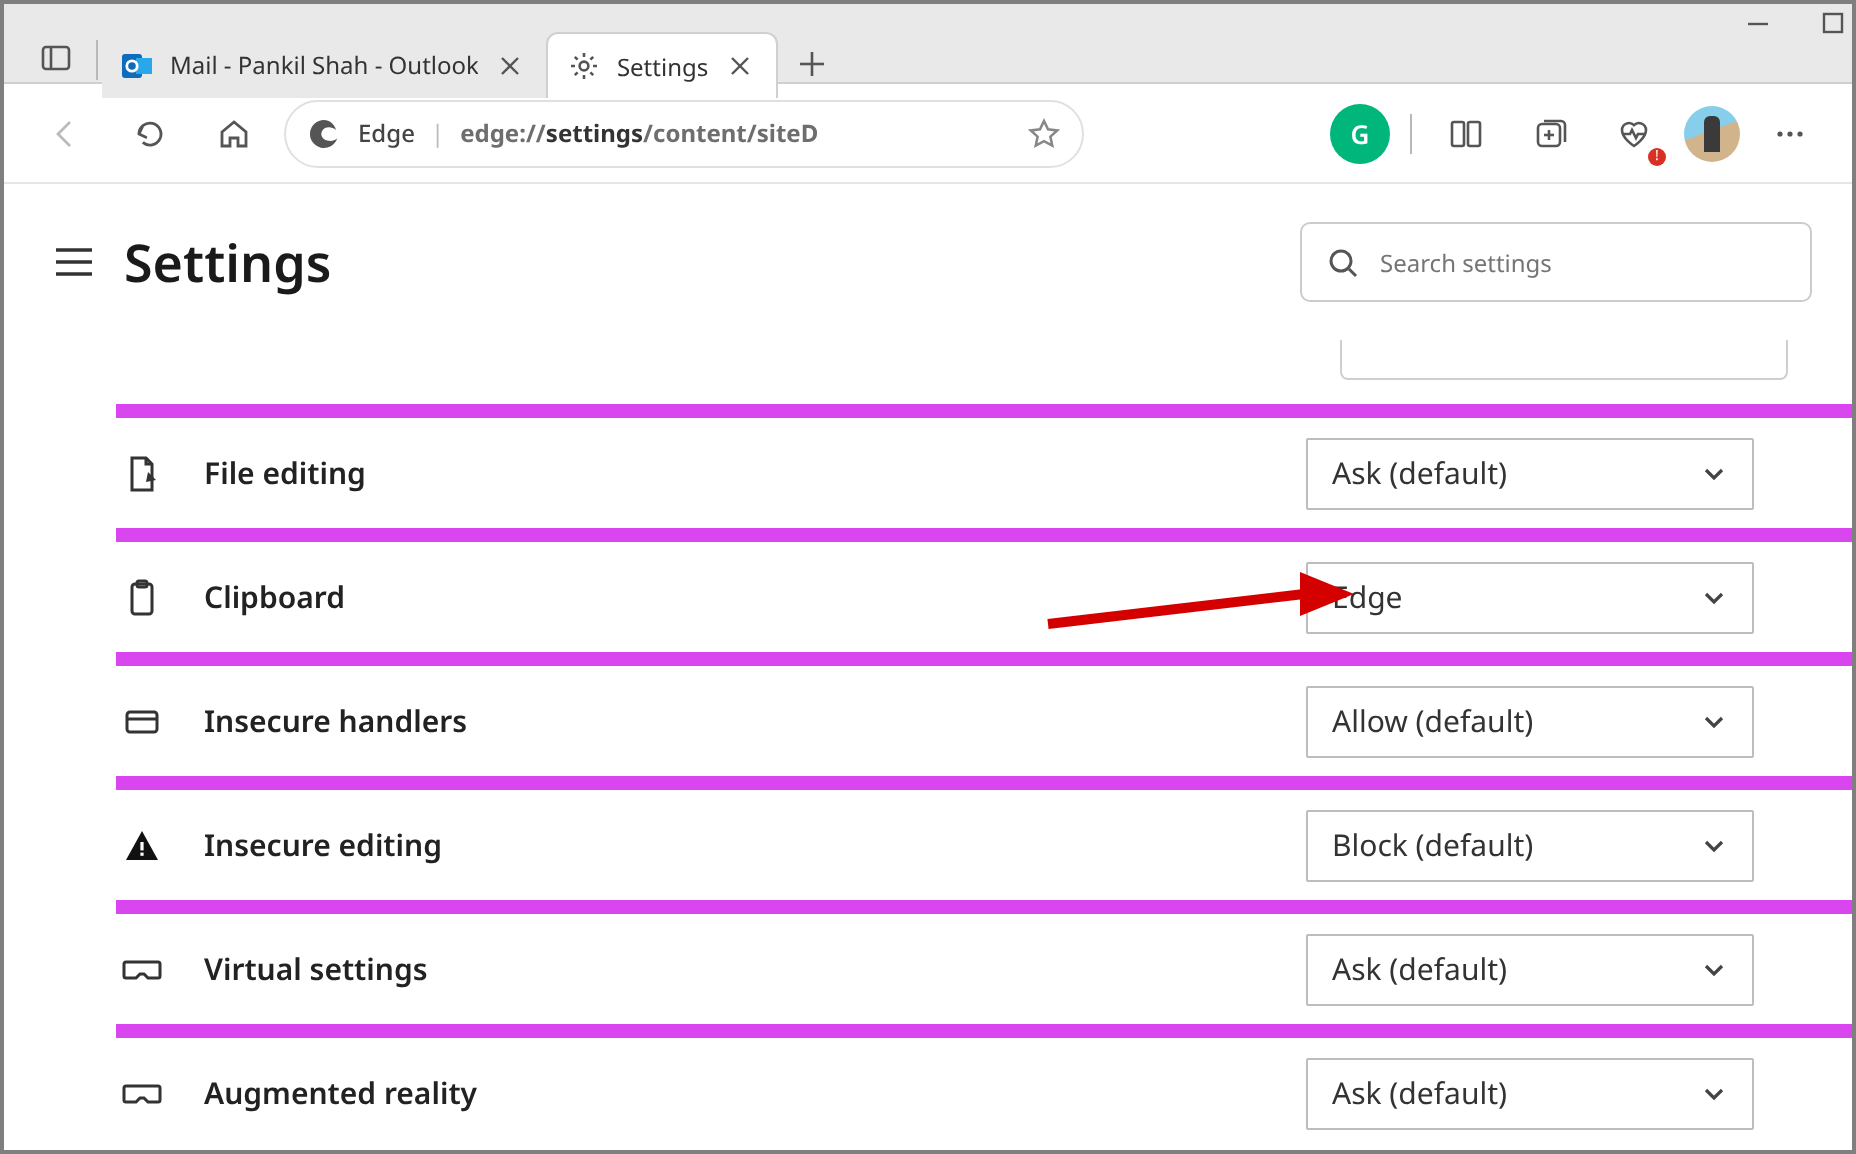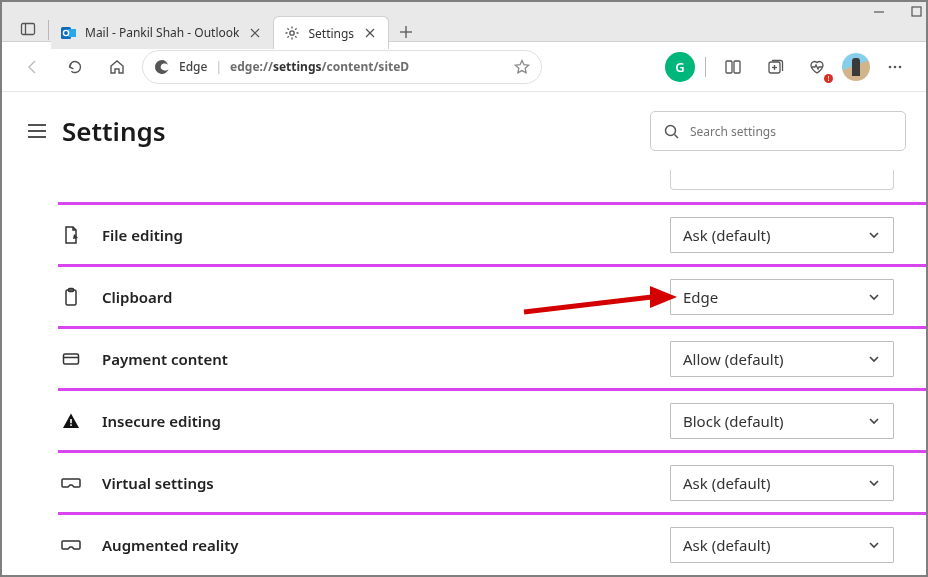--- a/index.html
+++ b/index.html
@@ -37,21 +37,21 @@
 
 .settings-header { height: 78px; display: flex; align-items: center; padding: 0 20px 0 18px; }
 .hamburger { width: 34px; height: 34px; display: flex; align-items: center; justify-content: center; color: #333; }
 .settings-title { font-size: 26px; font-weight: 600; margin-left: 8px; color: #1a1a1a; }
 .search-wrap { margin-left: auto; width: 256px; height: 40px; border: 1px solid #ccc; border-radius: 5px; display: flex; align-items: center; padding: 0 12px; gap: 10px; color: #555; }
 .search-wrap input { border: none; outline: none; font-size: 12px; flex: 1; color: #333; background: transparent; }
 
 
 .content { padding: 0 0 0 56px; }
 .prev-stub { margin: 0 0 12px auto; width: 224px; height: 20px; border: 1px solid #cfcfcf; border-top: none; border-radius: 0 0 4px 4px; margin-right: 32px; }
-.row { height: 62px; display: flex; align-items: center; border-top: 3px solid #d946ef; padding-right: 32px; position: relative; }
+.row { height: 62px; display: flex; align-items: center; border-top: 7px solid #d946ef; padding-right: 49px; position: relative; }
 .row:first-of-type { border-top: none; }
 .row-icon { width: 26px; height: 26px; display: flex; align-items: center; justify-content: center; margin-right: 18px; color: #333; }
 .row-label { font-size: 15px; font-weight: 600; color: #222; }
 .row-select { margin-left: auto; width: 224px; height: 36px; border: 1px solid #bdbdbd; border-radius: 1px; display: flex; align-items: center; justify-content: space-between; padding: 0 12px; font-size: 15px; color: #333; background: #fff; }
 
 
 .arrow { position: absolute; left: 520px; top: 280px; pointer-events: none; }
 
 svg { display: block; }
 </style>
@@ -251,21 +251,21 @@
     </div>
   </div>
 
   <div class="row">
     <span class="row-icon">
       <svg width="20" height="20" viewBox="0 0 20 20" fill="none" stroke="#333" stroke-width="1.5">
           <rect x="2.5" y="5" width="15" height="10" rx="1.5"></rect>
           <line x1="2.5" y1="8.5" x2="17.5" y2="8.5"></line>
         </svg>
     </span>
-    <span class="row-label">Payment content</span>
+    <span class="row-label">Insecure handlers</span>
     <div class="row-select">
       <span>Allow (default)</span>
       <span>
           <svg width="14" height="14" viewBox="0 0 14 14" fill="none" stroke="#444" stroke-width="1.6">
             <path d="M3 5l4 4 4-4"></path>
           </svg>
         </span>
     </div>
   </div>
 

